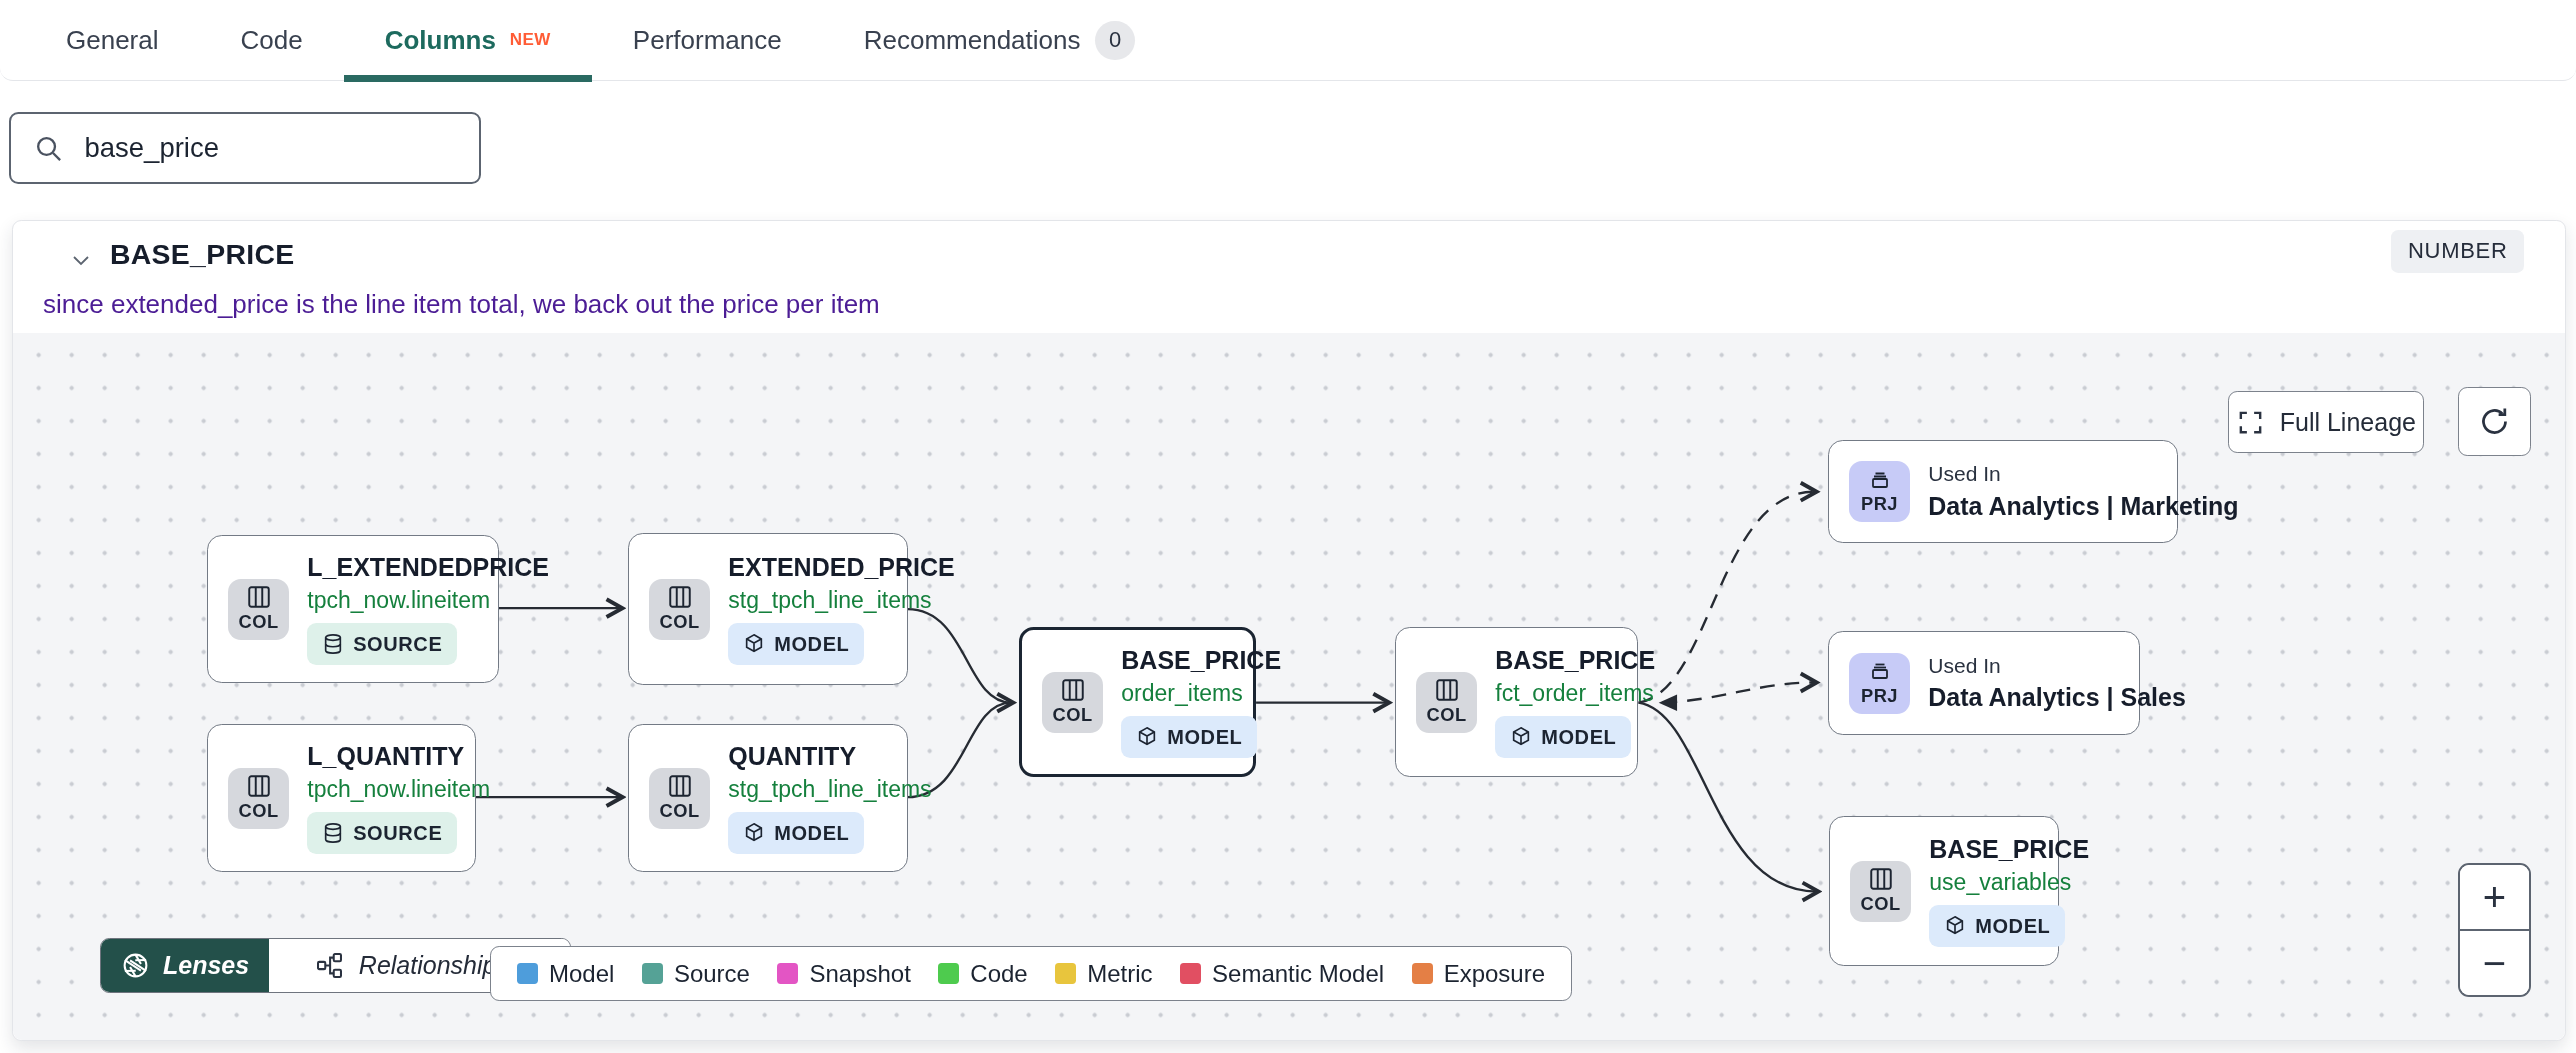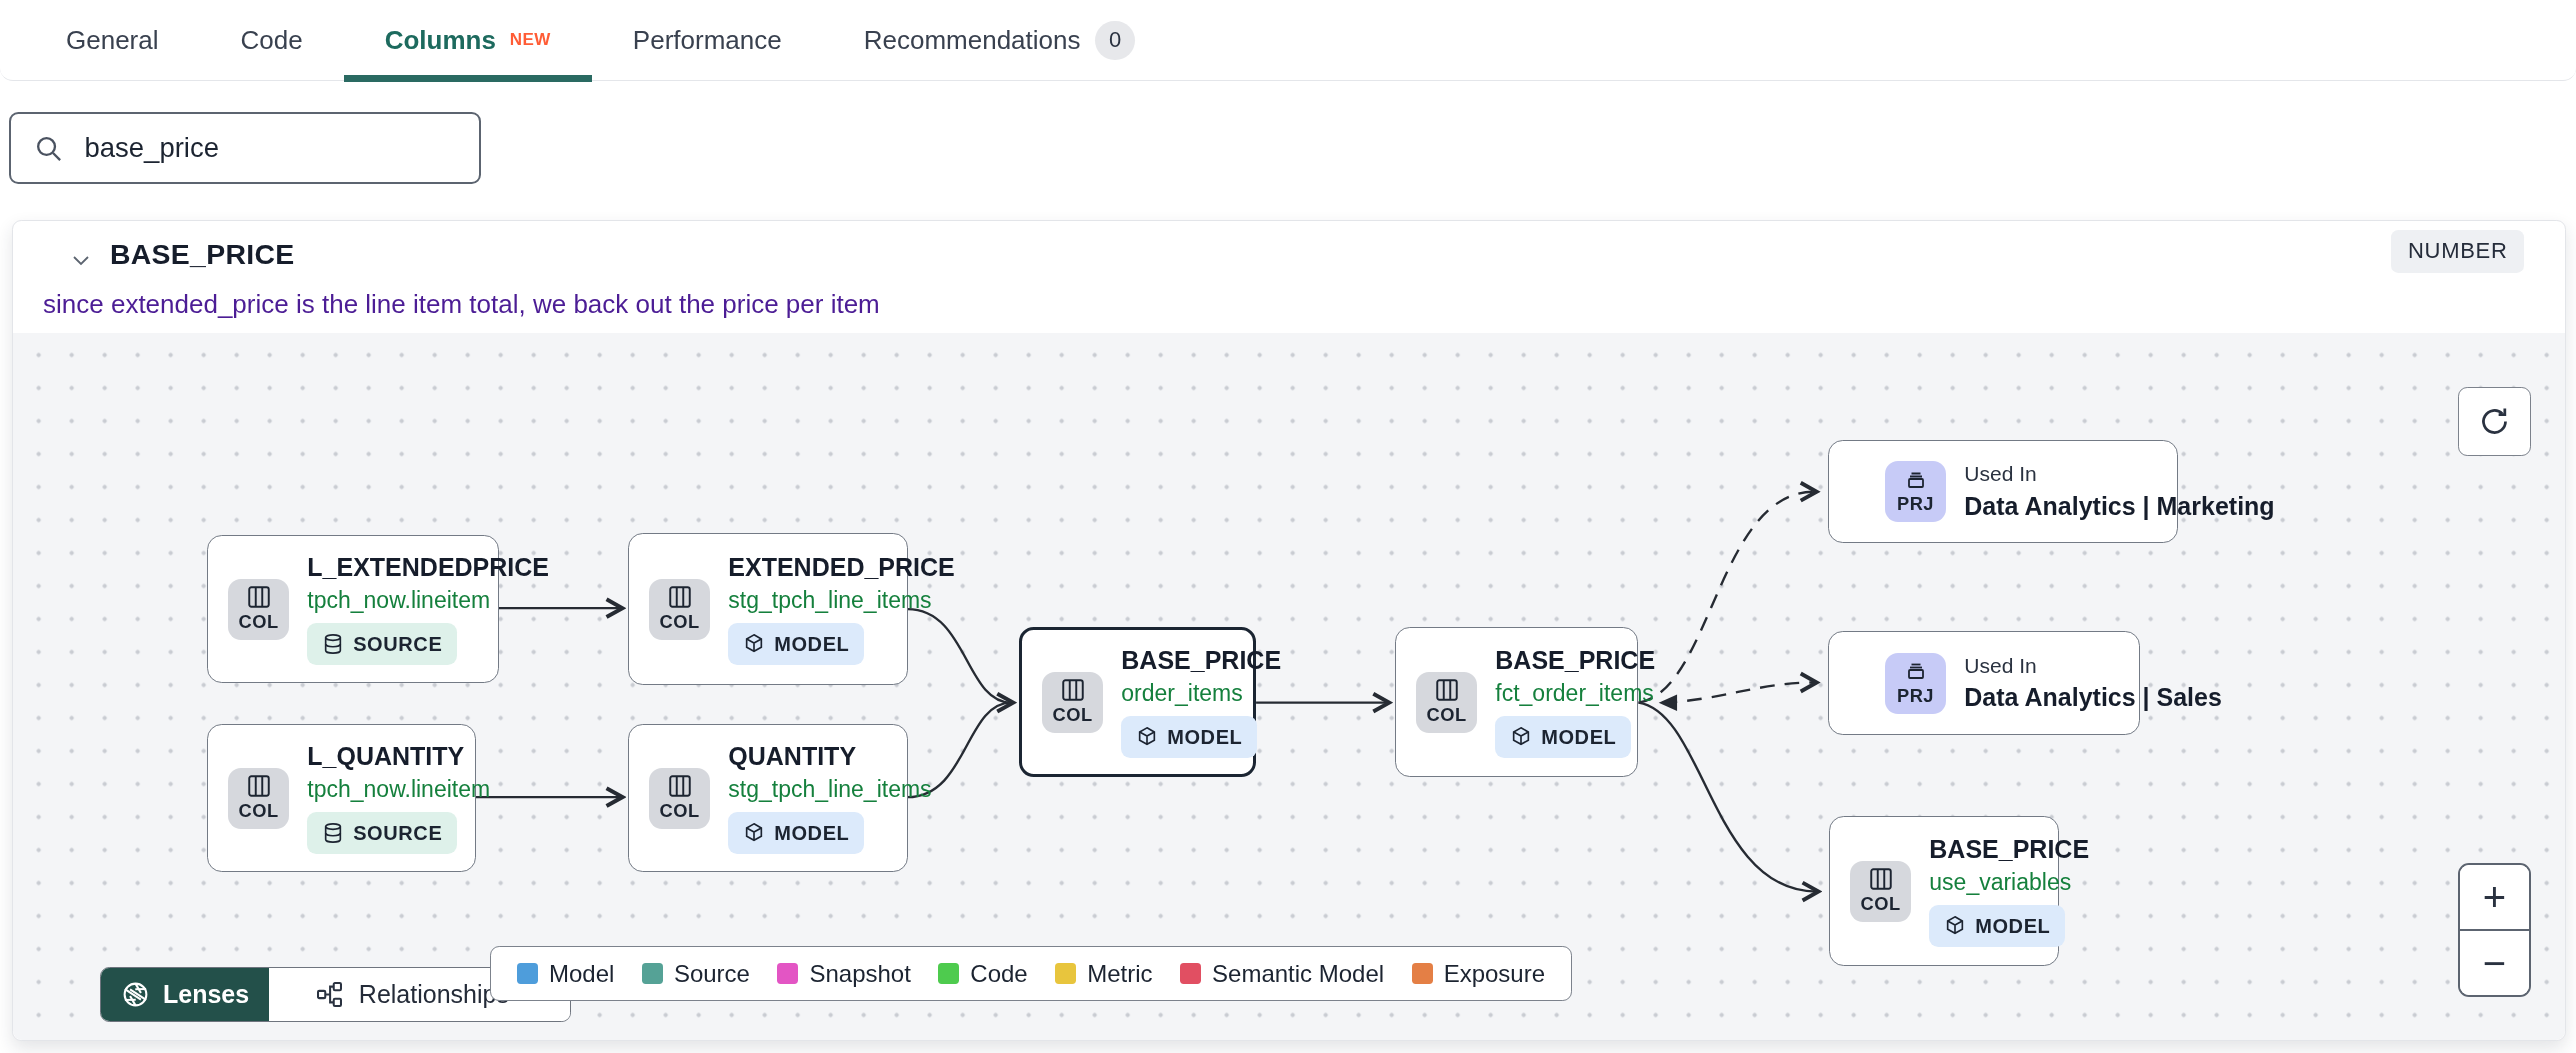--- a/index.html
+++ b/index.html
@@ -42,21 +42,21 @@
            background-size:33px 33px; background-position:9.2px 5.5px; }
   .edges { position:absolute; inset:0; }
 
   
   .node { position:absolute; background:#fff; border:1.8px solid #737a85; border-radius:14.7px;
           display:flex; align-items:center; gap:18.3px; padding:0 20px; cursor:pointer; }
   .node.selected { border:3.7px solid #1b2532; }
   .nbadge { flex:0 0 auto; width:61px; height:61px; border-radius:13px; display:flex; flex-direction:column;
             align-items:center; justify-content:center; gap:1.8px; }
   .nbadge.col { background:#d6d8dd; }
-  .nbadge.prj { background:#c7cbf7;margin-left:36px; }
+  .nbadge.prj { background:#c7cbf7; }
   .nbadge span { font-size:18.3px; font-weight:700; letter-spacing:0.5px; color:#1c2431; }
   .nbody { display:flex; flex-direction:column; align-items:flex-start; gap:5.5px; min-width:0; }
   .ntitle { font-size:25px; font-weight:600; color:#161d2b; white-space:nowrap; }
   .nsub { font-size:23px; font-weight:400; color:#15803d; white-space:nowrap; }
   .nkicker { font-size:21px; font-weight:400; color:#2a3240; }
   .tag { display:flex; align-items:center; gap:9.2px; height:42px; padding:0 14.7px; border-radius:9.2px;
          font-size:20px; font-weight:700; letter-spacing:0.6px; color:#1c2431; margin-top:3.7px; }
   .tag.source { background:#def1ea; }
   .tag.model { background:#dceafb; }
 
@@ -64,22 +64,22 @@
   .btn { background:#fff; border:1.8px solid #7c828c; border-radius:9.2px; display:flex; align-items:center;
          justify-content:center; cursor:pointer; color:#242b38; }
   .full-lineage { position:absolute; left:2215px; top:58px; width:196px; height:62px; gap:14.7px; font-size:25px; font-weight:500; }
   .refresh-btn { position:absolute; left:2445px; top:54px; width:73px; height:69px; }
   .zoomctl { position:absolute; left:2445px; top:530px; width:73px; height:134px; background:#fff;
              border:2.8px solid #5c6470; border-radius:11px; display:flex; flex-direction:column; overflow:hidden; }
   .zoomctl .zbtn { flex:1; display:flex; align-items:center; justify-content:center; font-size:40px; font-weight:400;
                    color:#2a3240; cursor:pointer; background:#fff; }
   .zoomctl .zbtn:first-child { border-bottom:2.3px solid #5c6470; }
 
-  .lenses-group { position:absolute; left:87px; top:634px; height:55px; display:flex; border:1.8px solid #6e747e;
-                  border-radius:9.2px; overflow:hidden; background:#fff; }
+  .lenses-group { position:absolute; left:87px; top:605px; height:55px; display:flex; border:1.8px solid #6e747e;
+                  border-radius:9.2px; overflow:hidden; background:#fff;font-style:italic; }
   .lenses-seg { background:#23504a; color:#fff; display:flex; align-items:center; gap:13px; padding:0 20px;
                 font-size:25px; font-weight:600; cursor:pointer; }
   .rel-seg { display:flex; align-items:center; gap:14.7px; padding:0 22px; font-size:25px; font-weight:500;
              color:#242b38; cursor:pointer; background:#fff;margin-left:24px; }
 
   .legend { position:absolute; left:477px; top:613px; height:55px; display:flex; align-items:center; gap:27.5px;
             padding:0 26px; background:#fff; border:1.8px solid #7c828c; border-radius:9.2px; }
   .litem { display:flex; align-items:center; gap:11px; font-size:24px; color:#1c2431; }
   .lsw { width:21px; height:21px; border-radius:3.7px; }
 </style>
@@ -326,20 +326,29 @@
         <div class="tag model">
           <svg width="22" height="22" viewBox="0 0 24 24" fill="none" stroke="#1c2431" stroke-width="1.8">
               <path d="M12 2l8 4.5v9L12 20l-8-4.5v-9z"></path>
               <path d="M12 11L4 6.5M12 11l8-4.5M12 11v9"></path>
             </svg>
           <span>MODEL</span>
         </div>
       </div>
     </div>
 
+    <div class="btn full-lineage">
+      <svg width="29" height="29" viewBox="0 0 24 24" fill="none" stroke="#2a3240" stroke-width="2">
+          <path d="M4 9V4h5"></path>
+          <path d="M15 4h5v5"></path>
+          <path d="M20 15v5h-5"></path>
+          <path d="M9 20H4v-5"></path>
+        </svg>
+      <span>Full Lineage</span>
+    </div>
     <div class="btn refresh-btn">
       <svg width="33" height="33" viewBox="0 0 24 24" fill="none" stroke="#2a3240" stroke-width="2">
           <path d="M20 12a8 8 0 1 1-2.34-5.66"></path>
           <polyline points="19.5,2.5 19.5,7 15,7"></polyline>
         </svg>
     </div>
 
     <div class="zoomctl">
       <div class="zbtn">+</div>
       <div class="zbtn">−</div>

